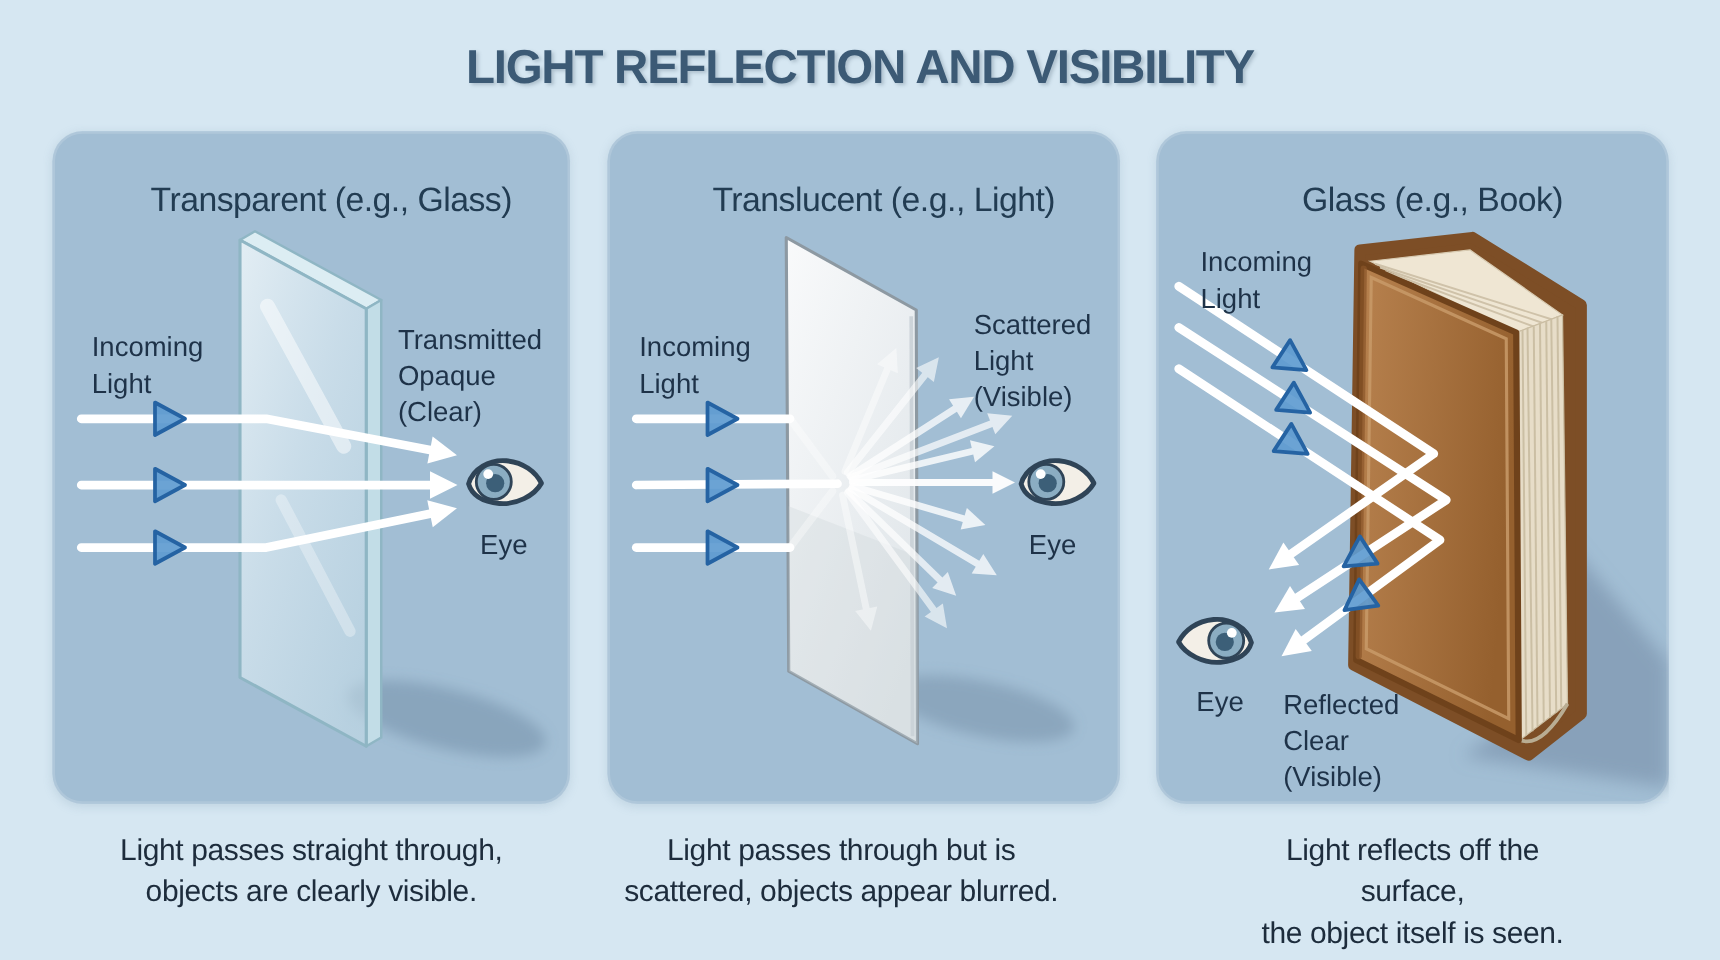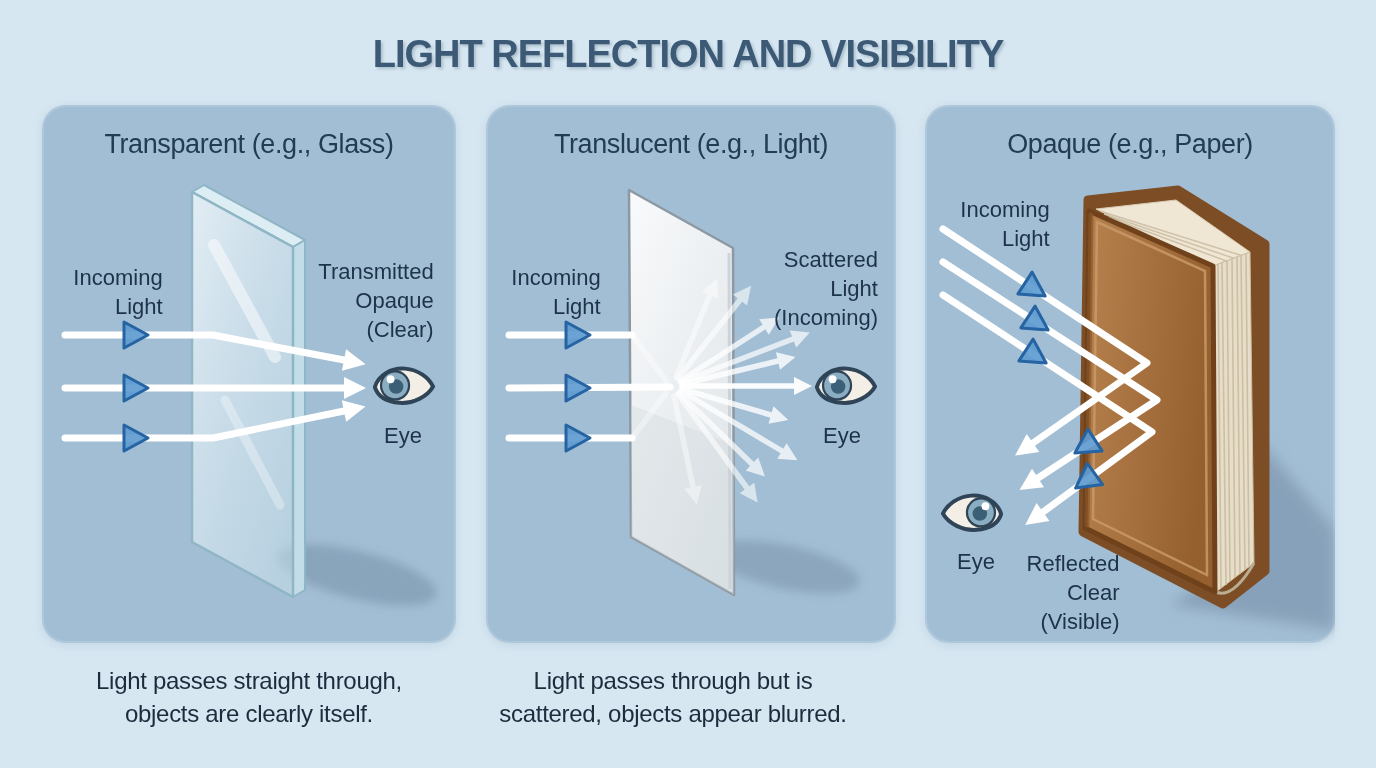--- a/index.html
+++ b/index.html
@@ -11,24 +11,24 @@
        font-family:"Liberation Sans", sans-serif;}
   .page{position:relative;width:1376px;height:768px;}
   .main-title{position:absolute;top:33px;left:0;width:100%;text-align:center;
     font-size:38px;font-weight:bold;letter-spacing:-1px;color:var(--title-text);
     text-shadow:2px 2px 3px rgba(52,74,96,.25);}
   .panel{position:absolute;top:105px;height:538px;background:var(--panel-bg);
     border-radius:24px;box-shadow:inset 0 0 0 2px rgba(255,255,255,.15), 0 2px 8px rgba(120,150,175,.22);}
   .panel-1{left:42px;width:414px;}
   .panel-2{left:486px;width:410px;}
   .panel-3{left:925px;width:410px;}
-  .panel-title{position:absolute;top:24px;left:0;width:100%;margin:0;text-align:center;
+  .panel-title{position:absolute;top:24px;left:0;width:100%;margin:16px;text-align:center;
     font-size:27px;font-weight:normal;letter-spacing:-0.4px;color:var(--panel-title-text);}
   svg.diagram{position:absolute;left:0;top:0;width:100%;height:100%;display:block;}
-  .diagram-label{position:absolute;transform:translateX(-50%);text-align:right;
+  .diagram-label{position:absolute;transform:translateX(-50%);text-align:left;
     font-size:22px;line-height:1.32;color:var(--label-text);white-space:pre-line;}
   .caption{position:absolute;top:664px;transform:translateX(-50%);text-align:center;
     font-size:24px;line-height:1.38;letter-spacing:-0.3px;color:var(--caption-text);white-space:pre-line;}
   .ray{stroke:#ffffff;stroke-width:7;fill:none;stroke-linecap:round;stroke-linejoin:round;}
   .ray-faint{stroke:#ffffff;stroke-width:6;fill:none;stroke-linecap:round;opacity:.35;}
   .fanray{stroke:#ffffff;stroke-width:5.5;fill:none;stroke-linecap:round;}
   .bluehead{fill:#5e9bd0;fill-opacity:.92;stroke:#2563a3;stroke-width:3;stroke-linejoin:round;}
   .whitehead{fill:#ffffff;stroke:none;}
 </style>
 </head>
@@ -169,26 +169,26 @@
             <line class="fanray" x1="188" y1="291" x2="207" y2="382"></line>
             <use href="#fan-head" class="whitehead" transform="translate(207,382) rotate(78)"></use>
           </g>
       </g>
       <use href="#eye-shape" transform="translate(360,281) scale(0.56)"></use>
     </svg>
     <div class="diagram-label" style="left:70px;top:158px">Incoming
 Light</div>
     <div class="diagram-label" style="left:340px;top:140px">Scattered
 Light
-(Incoming)</div>
+(Visible)</div>
     <div class="diagram-label" style="left:356px;top:316px">Eye</div>
   </section>
 
   <section class="panel panel-3">
-    <h2 class="panel-title">Opaque (e.g., Paper)</h2>
+    <h2 class="panel-title">Glass (e.g., Book)</h2>
     <svg class="diagram" viewBox="0 0 410 538">
       <polygon points="330,330 410,425 410,525 245,500 290,470" fill="rgba(110,134,160,0.5)" filter="url(#blur7)"></polygon>
       <g>
         <polygon points="163,95 253,85 340,139 340,466 298,499 158,427" fill="#7d4e26" stroke="#7d4e26" stroke-width="9" stroke-linejoin="round"></polygon>
         <g>
           <polygon points="171,104 251,95 325,147 288,161" fill="#efe6d3" stroke="#d8cbb2" stroke-width="1"></polygon>
           <line x1="175" y1="106" x2="318" y2="151" stroke="#cfc2a9" stroke-width="1.5"></line>
           <line x1="179" y1="109" x2="311" y2="154" stroke="#cfc2a9" stroke-width="1.5"></line>
           <line x1="183" y1="112" x2="304" y2="157" stroke="#cfc2a9" stroke-width="1.5"></line>
         </g>
@@ -226,17 +226,19 @@
     </svg>
     <div class="diagram-label" style="left:80px;top:90px">Incoming
 Light</div>
     <div class="diagram-label" style="left:148px;top:444px">Reflected
 Clear
 (Visible)</div>
     <div class="diagram-label" style="left:51px;top:442px">Eye</div>
   </section>
 
   <div class="caption" style="left:249px">Light passes straight through,
-objects are clearly itself.</div>
+objects are clearly visible.</div>
   <div class="caption" style="left:673px">Light passes through but is
 scattered, objects appear blurred.</div>
+  <div class="caption" style="left:1130px">Light reflects off the surface,
+the object itself is seen.</div>
 
 </div>
 
 </body></html>

